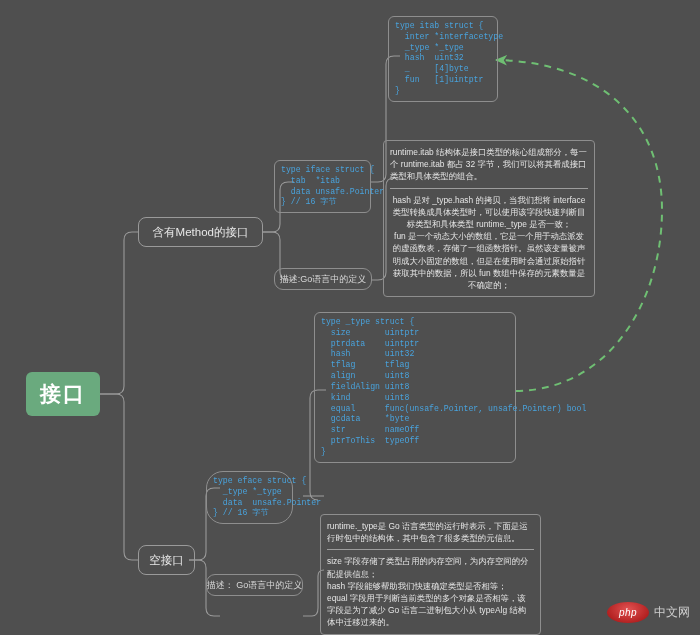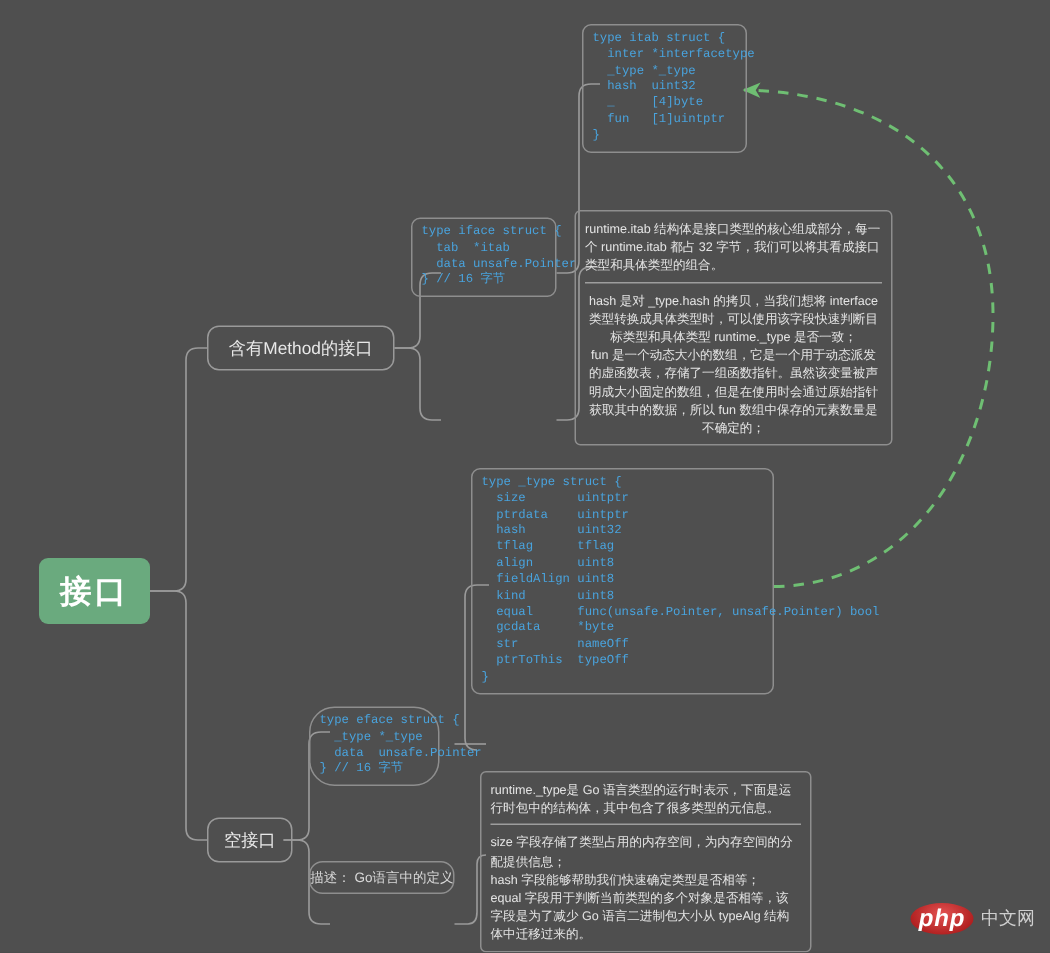--- a/index.html
+++ b/index.html
@@ -101,22 +101,22 @@
     align-items: center;
     gap: 5px;
   }
   .php-logo {
     width: 42px;
     height: 21px;
     border-radius: 50%;
     background: radial-gradient(ellipse at 50% 35%, #e35252 0%, #b32222 70%, #8e1414 100%);
     color: #ffffff;
     font-style: italic;
-    font-weight: bold;
-    font-size: 16px;
+    font-weight: normal;
+    font-size: 10px;
     display: flex;
     align-items: center;
     justify-content: center;
     letter-spacing: 0.5px;
   }
   .wm-text {
     color: #cfcfcf;
     font-size: 12px;
   }
 </style>
@@ -155,25 +155,26 @@
     </defs>
     <path d="M516 391 C 610 390, 662 300, 662 210 C 662 120, 600 62, 496 60" fill="none" stroke="#6fbf73" stroke-width="2" stroke-dasharray="7 6" marker-end="url(#arrowhead)"></path>
   </svg>
 
   <div class="node root-node" style="left:26px; top:372px; width:74px; height:44px;">接口</div>
 
   <div class="node branch-node" style="left:138px; top:217px; width:125px; height:30px;text-align:right;">含有Method的接口</div>
 
   <div class="node branch-node" style="left:138px; top:545px; width:57px; height:30px;">空接口</div>
 
-  <div class="node code-node" style="left:274px; top:145px; width:97px;">type iface struct {
+  <div class="node code-node" style="left:274px; top:160px; width:97px;">type iface struct {
   tab  *itab
   data unsafe.Pointer
 } // 16 字节</div>
 
+  <div class="node small-node" style="left:274px; top:268px; width:98px; height:22px;">描述:Go语言中的定义</div>
 
   <div class="node code-node" style="left:388px; top:16px; width:110px;">type itab struct {
   inter *interfacetype
   _type *_type
   hash  uint32
   _     [4]byte
   fun   [1]uintptr
 }</div>
 
   <div class="node note-node" style="left:383px; top:104px; width:212px;">

